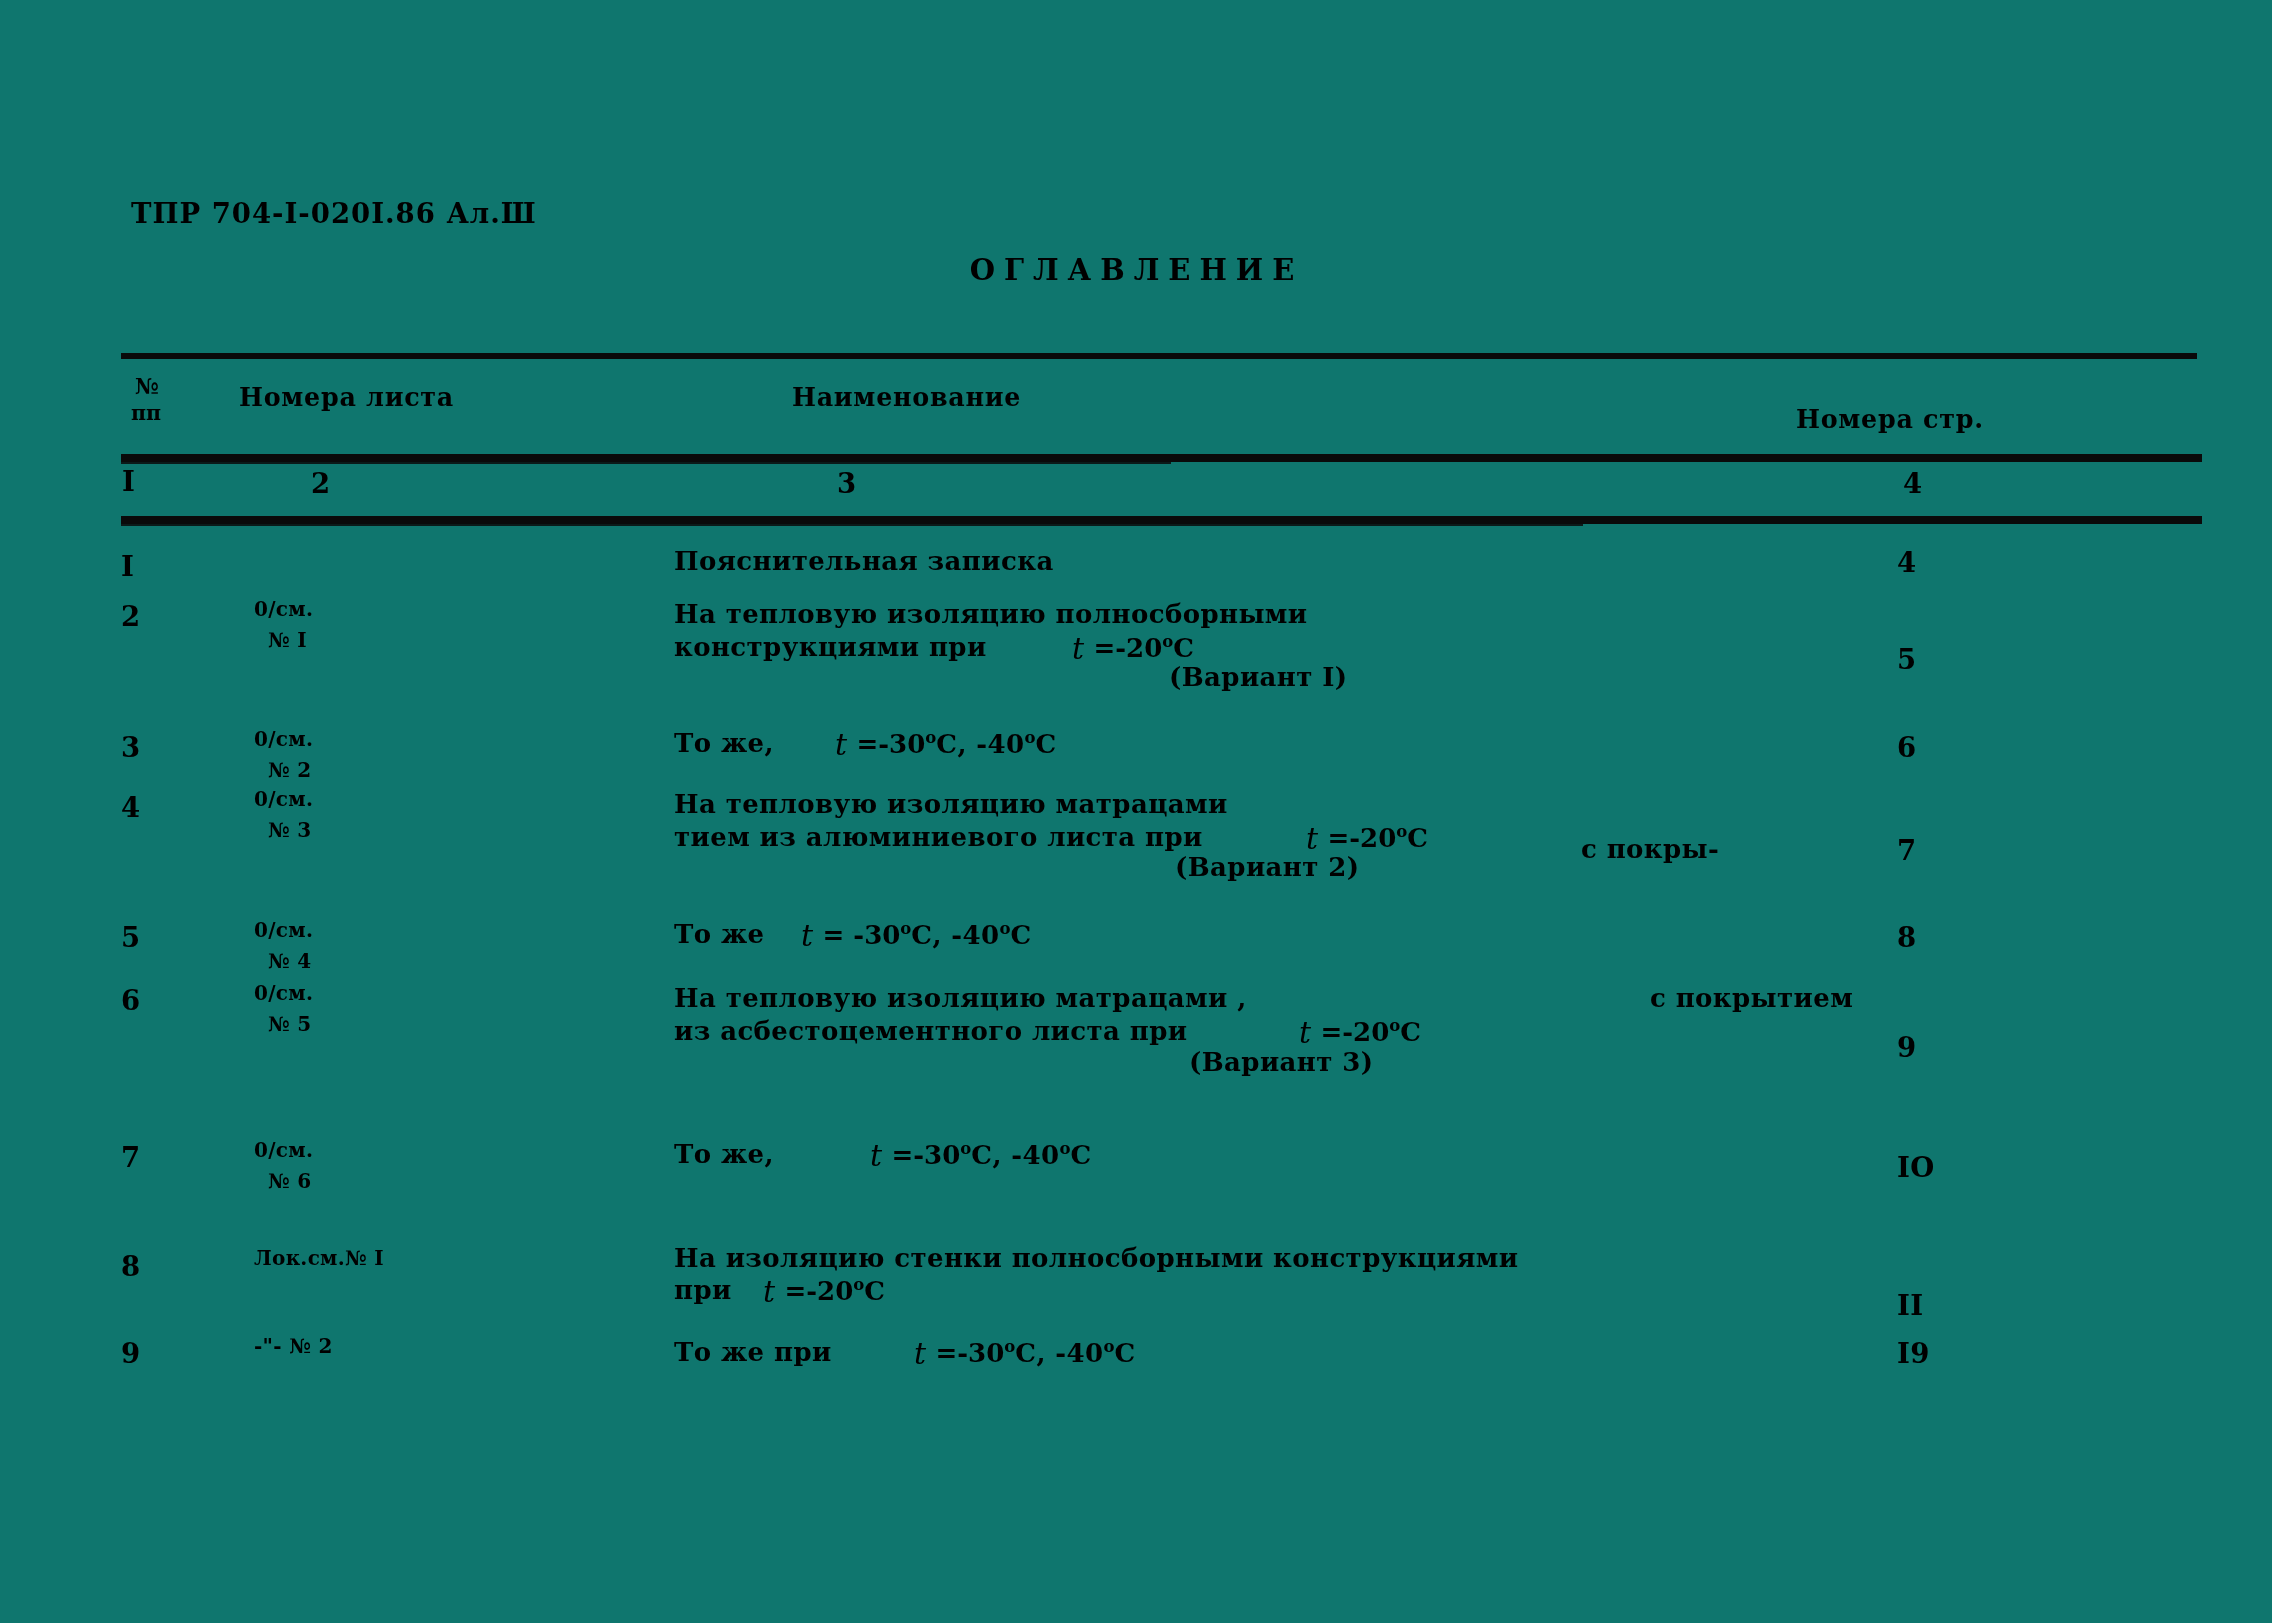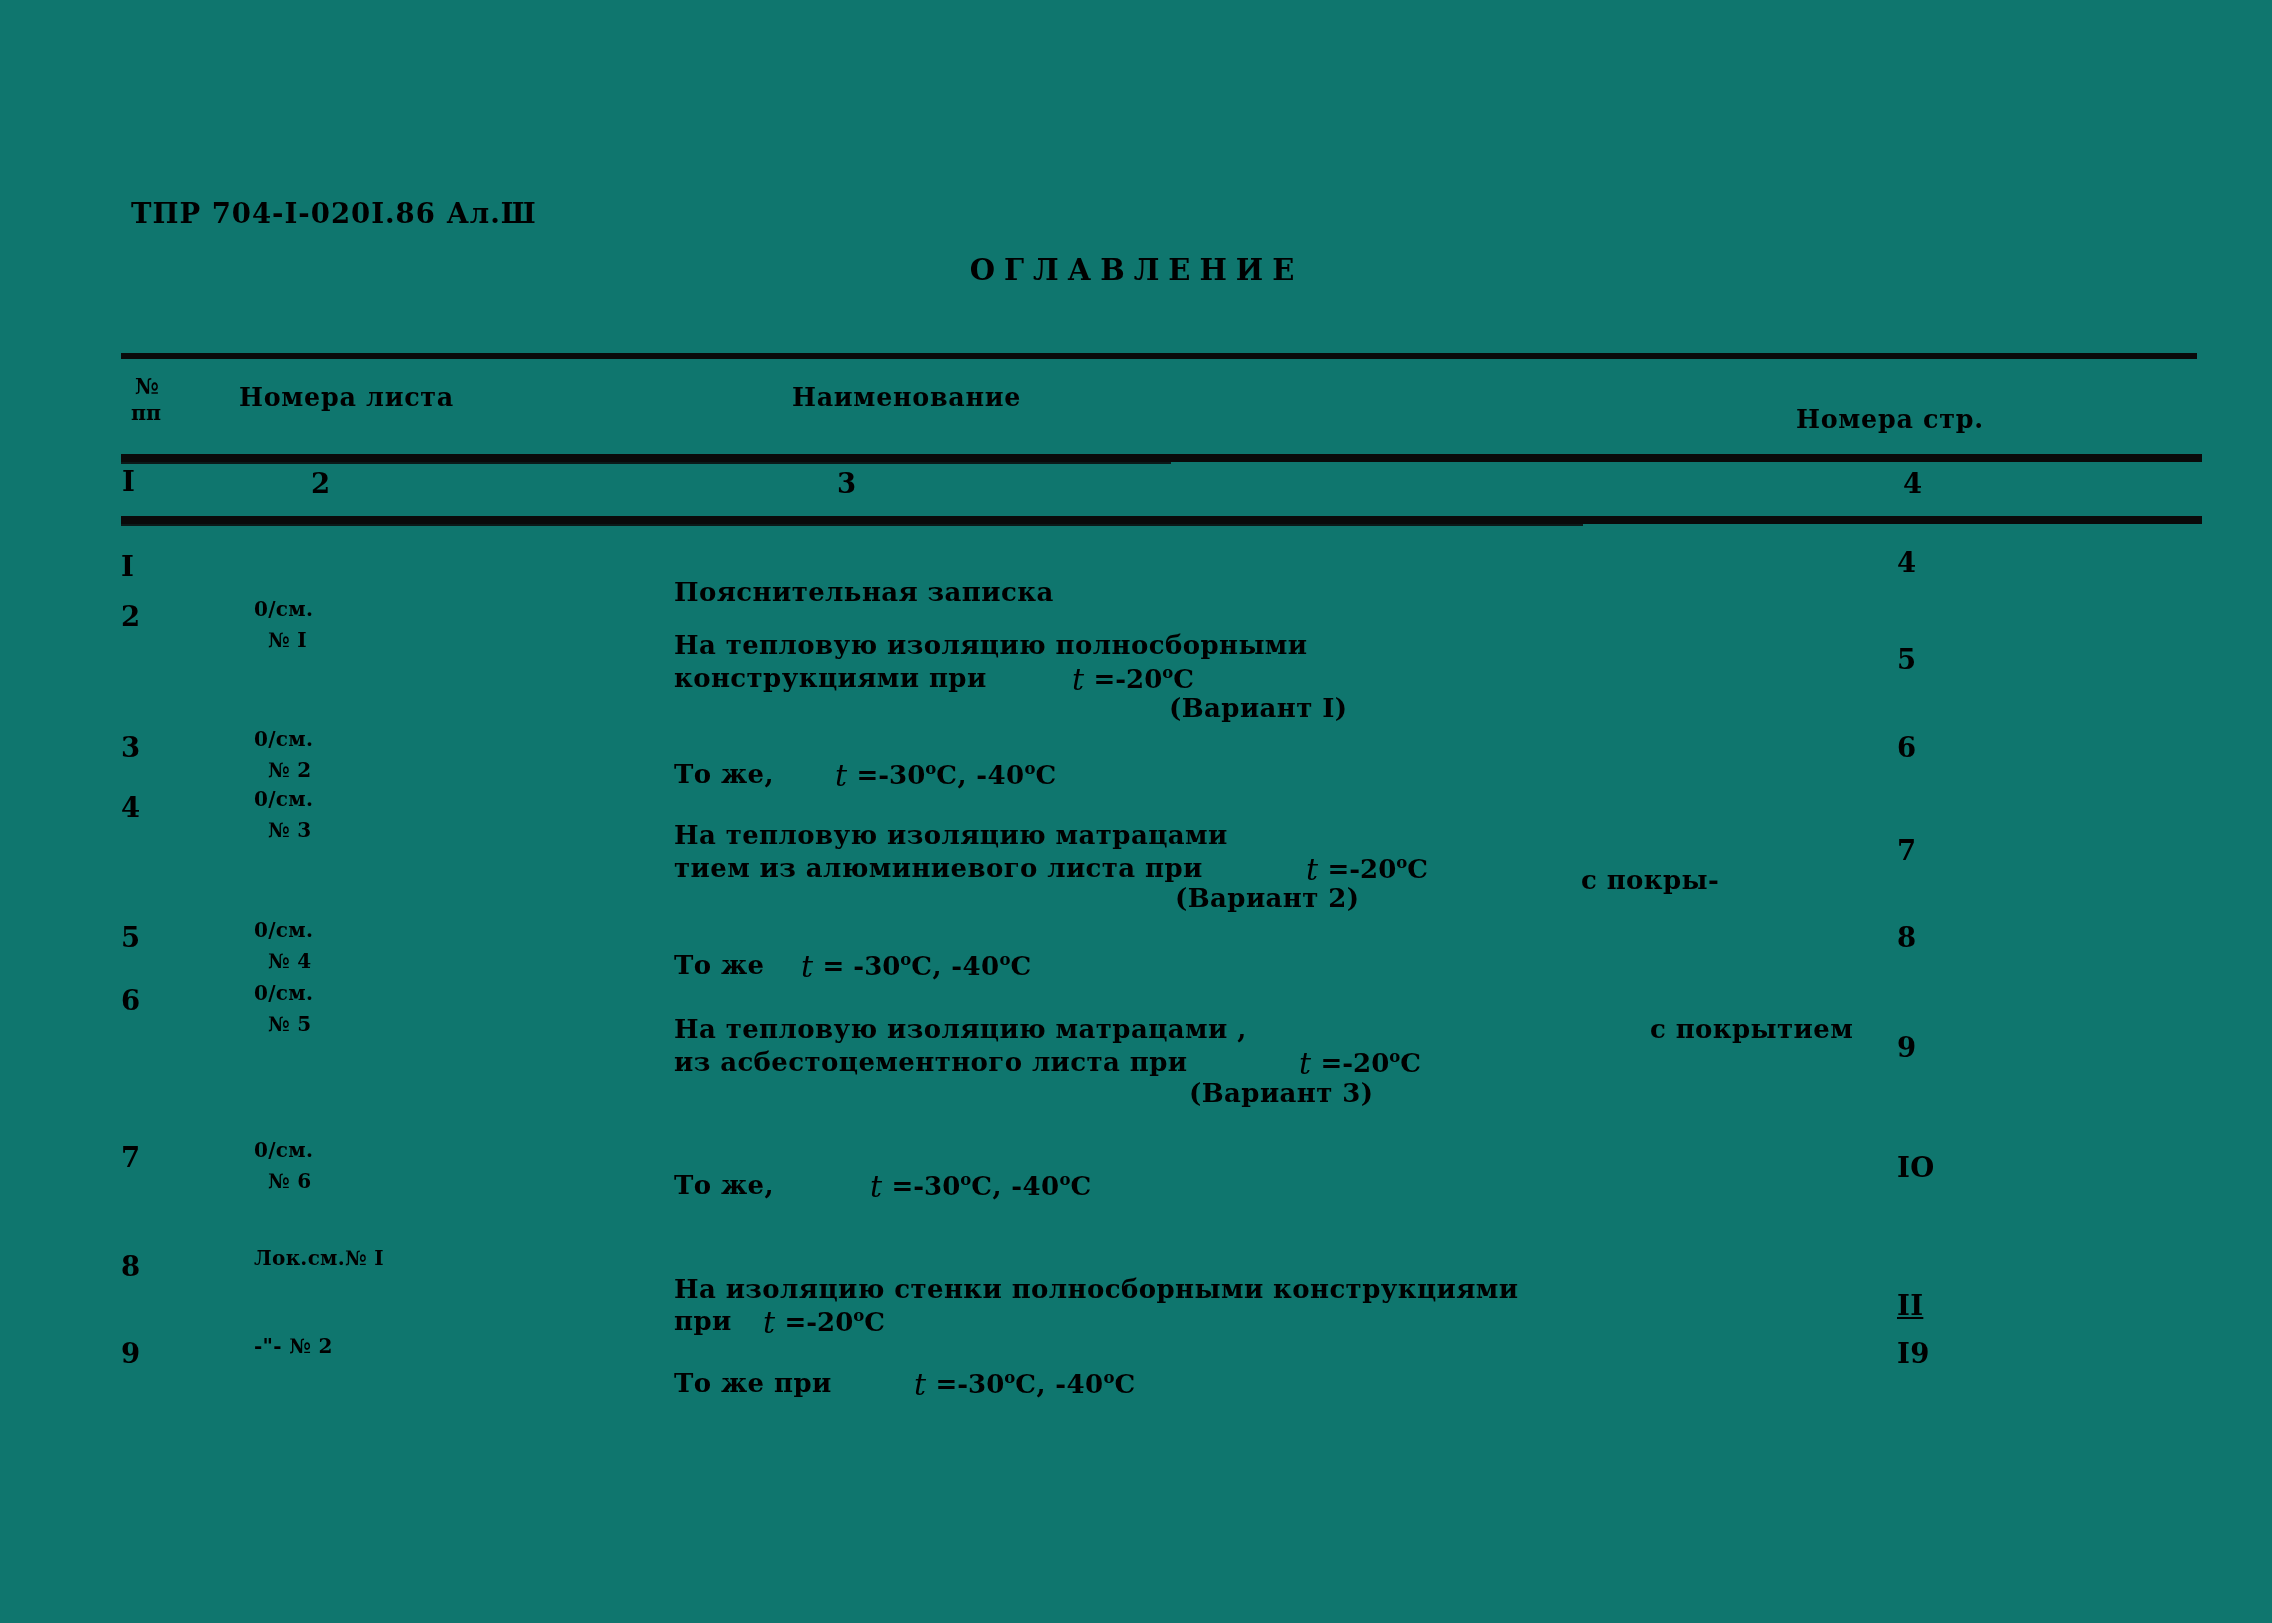--- a/index.html
+++ b/index.html
@@ -113,21 +113,20 @@
     white-space: nowrap;
     letter-spacing: 0.3px;
   }
 
   .name-line {
     position: absolute;
     font-size: 26px;
     font-weight: 700;
     white-space: nowrap;
     letter-spacing: 0.4px;
-    margin-top: 31px;
   }
 
   
   .tvar {
     font-family: "DejaVu Serif", "Liberation Serif", serif;
     font-style: italic;
     font-weight: 400;
     font-size: 30px;
     letter-spacing: 0;
     position: relative;
@@ -207,21 +206,21 @@
       <div class="name-line" style="left: 674px; top: 1016px;">из асбестоцементного листа при</div>
       <div class="name-line" style="left: 1299px; top: 1013px;"><span class="tvar">t</span> <span class="nosp">=-20</span><span class="deg">о</span>С</div>
       <div class="name-line" style="left: 1189px; top: 1047px;">(Вариант 3)</div>
       <div class="row-no" style="left: 121px; top: 1141px;">7</div>
       <div class="row-page" style="left: 1897px; top: 1151px;">IO</div>
       <div class="smeta-line" style="left: 254px; top: 1138px;">0/см.</div>
       <div class="smeta-line" style="left: 268px; top: 1169px;">№ 6</div>
       <div class="name-line" style="left: 674px; top: 1139px;">То же,</div>
       <div class="name-line" style="left: 870px; top: 1136px;"><span class="tvar">t</span> <span class="nosp">=-30</span><span class="deg">о</span>С,  -40<span class="deg">о</span>С</div>
       <div class="row-no" style="left: 121px; top: 1250px;">8</div>
-      <div class="row-page" style="left: 1897px; top: 1289px; text-decoration: underline;">II</div>
+      <div class="row-page" style="left: 1897px; top: 1289px;">II</div>
       <div class="smeta-line" style="left: 254px; top: 1246px;">Лок.см.№ I</div>
       <div class="name-line" style="left: 674px; top: 1243px;">На изоляцию стенки полносборными конструкциями</div>
       <div class="name-line" style="left: 674px; top: 1275px;">при</div>
       <div class="name-line" style="left: 763px; top: 1272px;"><span class="tvar">t</span> <span class="nosp">=-20</span><span class="deg">о</span>С</div>
       <div class="row-no" style="left: 121px; top: 1337px;">9</div>
       <div class="row-page" style="left: 1897px; top: 1337px;">I9</div>
       <div class="smeta-line" style="left: 254px; top: 1334px;">-"-    № 2</div>
       <div class="name-line" style="left: 674px; top: 1337px;">То же при</div>
       <div class="name-line" style="left: 914px; top: 1334px;"><span class="tvar">t</span> <span class="nosp">=-30</span><span class="deg">о</span>С, -40<span class="deg">о</span>С</div>
     </div>

